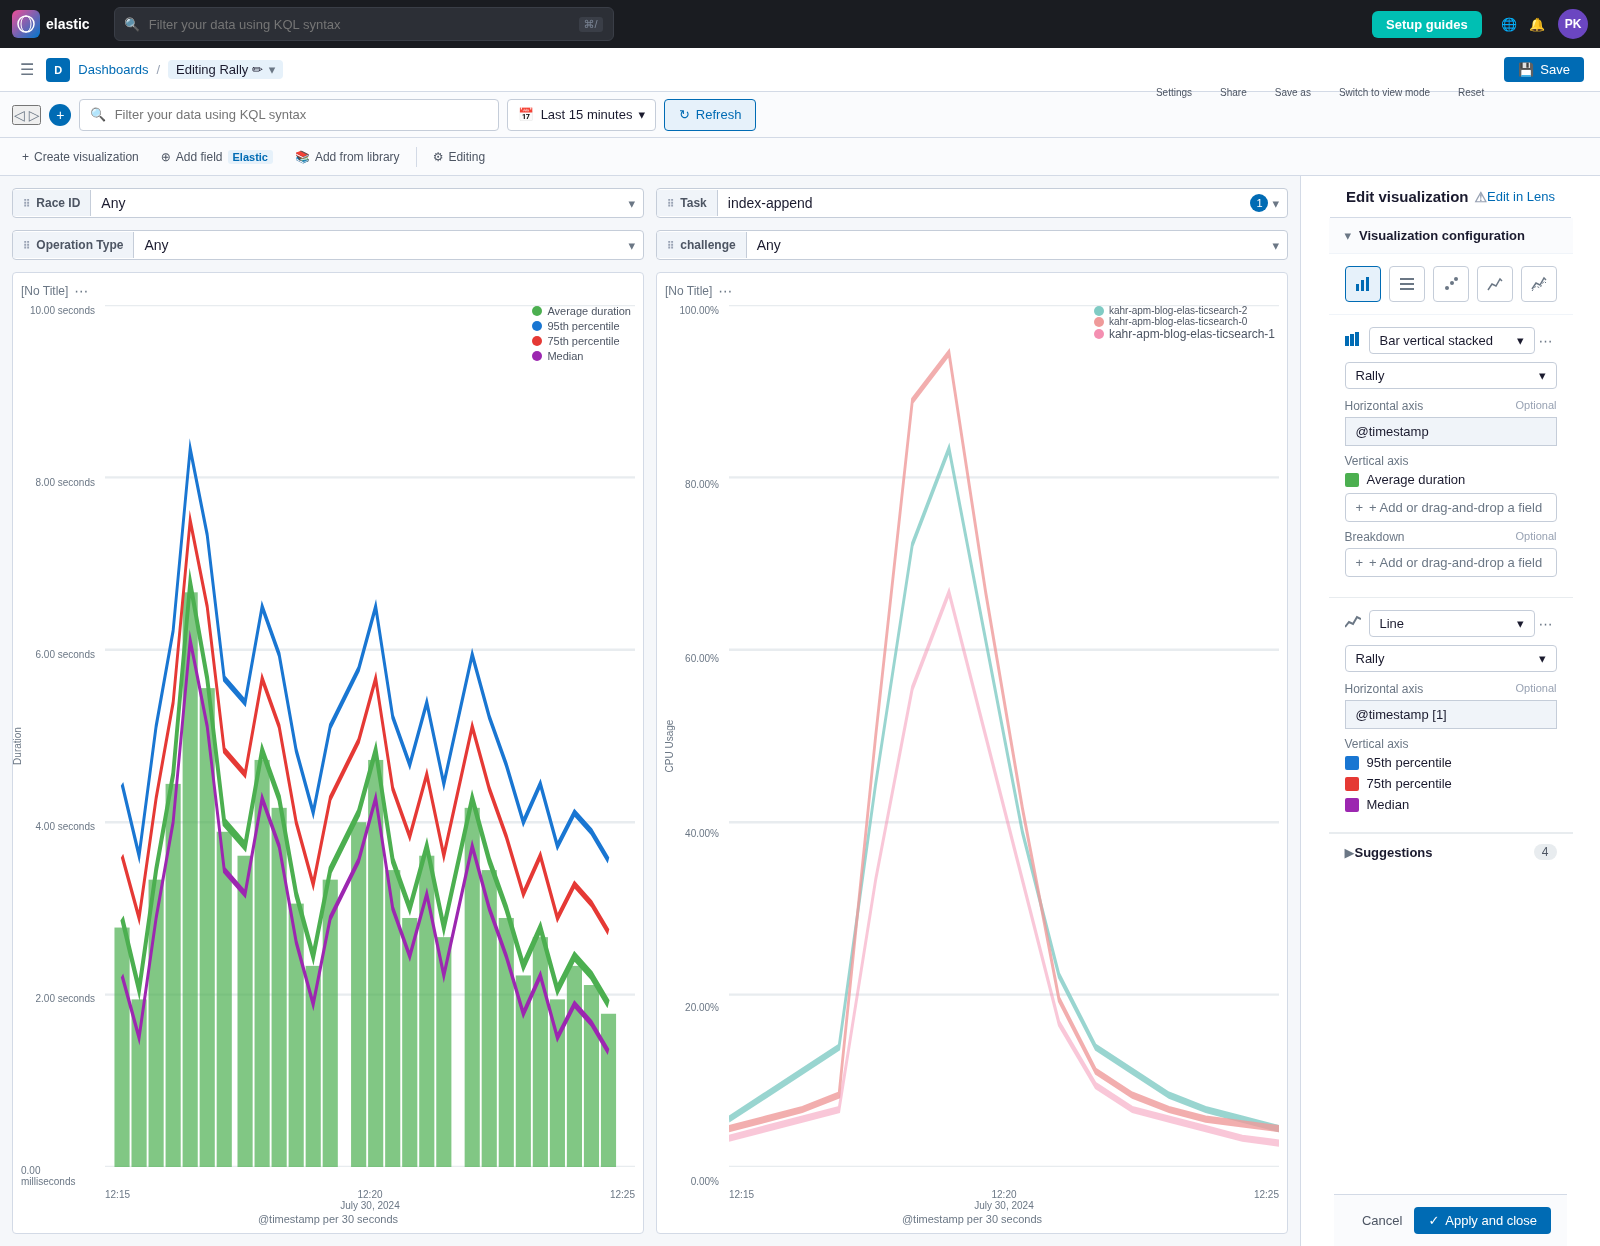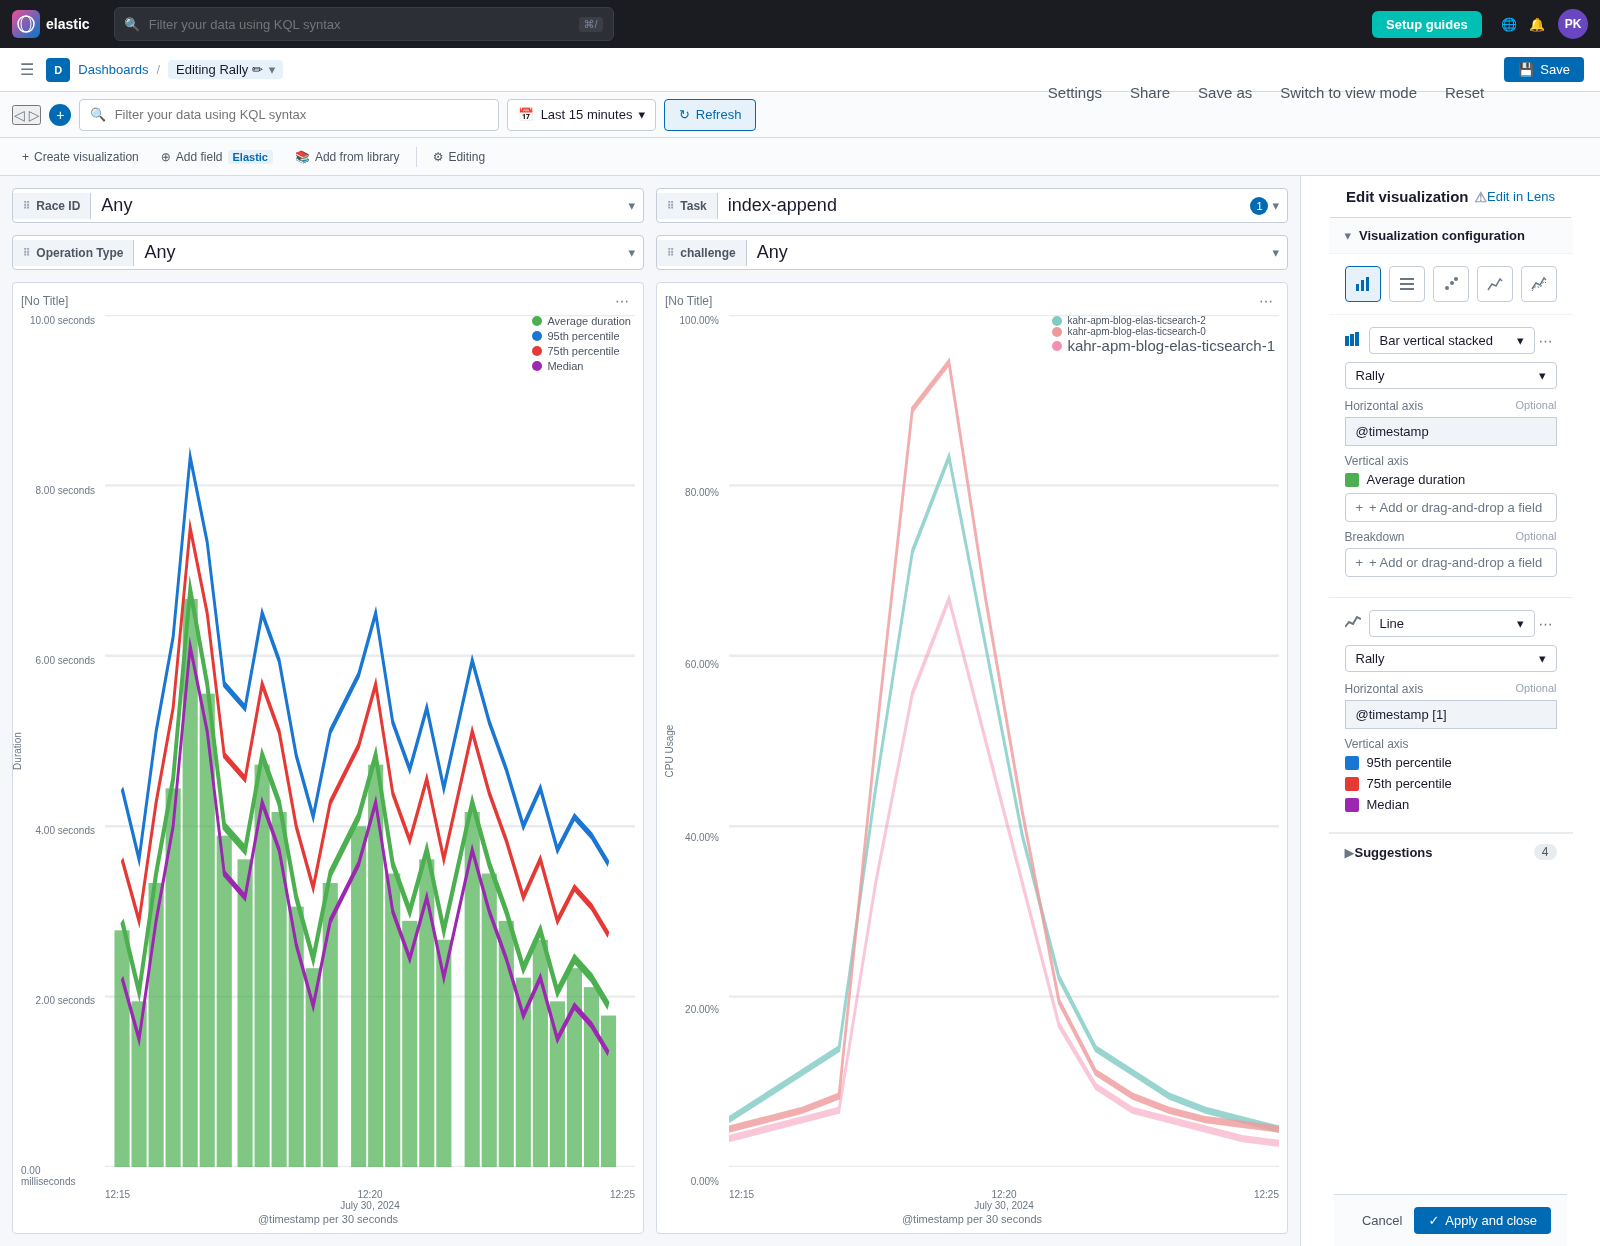--- a/index.html
+++ b/index.html
@@ -59,21 +59,21 @@
       display: flex; align-items: center; justify-content: center; color: white; font-size: 11px; font-weight: 700;
     }
     .breadcrumb-link { color: #006bb4; cursor: pointer; font-size: 13px; }
     .breadcrumb-sep { color: #98a2b3; }
     .breadcrumb-current {
       background: #e6f1fa; border-radius: 4px; padding: 2px 8px; font-size: 13px; color: #1a1a2e;
       display: flex; gap: 6px;
     }
     .breadcrumb-chevron { color: #6b7785; cursor: pointer; }
     .breadcrumb-actions { margin-left: auto; display: flex; align-items: center; gap: 12px; }
-    .nav-action-btn { background: none; border: none; cursor: pointer; color: #4d5563; font-size: 15px; padding: 4px 8px; margin-top: 46px; }
+    .nav-action-btn { background: none; border: none; cursor: pointer; color: #4d5563; font-size: 10px; padding: 4px 8px; margin-top: 46px; }
     .save-btn {
       background: #006bb4; color: white; border: none; border-radius: 4px;
       padding: 5px 14px; font-size: 13px; cursor: pointer; display: flex; align-items: center; gap: 6px;
     }
 
     
     .filter-toolbar {
       background: #fafbfd; border-bottom: 1px solid #d3dae6;
       display: flex; align-items: center; height: 46px; padding: 0 12px; gap: 8px;
     }
@@ -123,35 +123,35 @@
       display: flex; align-items: center; gap: 0; background: #fff;
       border: 1px solid #c5cdd9; border-radius: 4px; overflow: hidden; flex: 1;
     }
     .filter-label {
       background: #f0f4f9; border-right: 1px solid #c5cdd9;
       padding: 6px 10px; font-size: 12px; color: #4d5563; font-weight: 600;
       display: flex; align-items: center; gap: 6px;
     }
     .filter-label .grip { color: #98a2b3; font-size: 10px; }
     .filter-select {
-      flex: 1; padding: 6px 10px; font-size: 18px; color: #1a1a2e;
+      flex: 1; padding: 6px 10px; font-size: 14px; color: #1a1a2e;
       background: transparent; border: none; outline: none; cursor: pointer; display: flex; align-items: center; justify-content: space-between;
     }
     .filter-chevron { color: #6b7785; margin-left: auto; margin-right: 8px; }
 
     
     .charts-row {
       display: flex; gap: 12px; flex: 1;
     }
     .chart-panel {
       background: #fff; border: 1px solid #d3dae6; border-radius: 4px;
       flex: 1; display: flex; flex-direction: column; padding: 8px; min-height: 260px;
     }
     .chart-header {
-      display: flex; justify-content: space-between; align-items: center; margin-bottom: 4px;
+      display: flex; align-items: center; margin-bottom: 4px;
     }
     .chart-title { font-size: 12px; color: #6b7785; }
     .chart-menu-btn { background: none; border: none; cursor: pointer; color: #6b7785; font-size: 14px; padding: 2px 6px; border-radius: 3px; }
     .chart-body { flex: 1; position: relative; }
 
     
     .chart-legend {
       display: flex; flex-direction: column; gap: 3px; position: absolute; right: 8px; top: 8px;
     }
     .legend-item { display: flex; align-items: center; gap: 5px; font-size: 11px; color: #4d5563; }
@@ -532,21 +532,21 @@
             <div class="legend-item">
               <div class="legend-dot" style="background:#80cbc4;"></div>
               <span style="font-size:10px;">kahr-apm-blog-elas-ticsearch-2</span>
             </div>
             <div class="legend-item">
               <div class="legend-dot" style="background:#ef9a9a;"></div>
               <span style="font-size:10px;">kahr-apm-blog-elas-ticsearch-0</span>
             </div>
             <div class="legend-item">
               <div class="legend-dot" style="background:#f48fb1;"></div>
-              <span style="font-size:15px;">kahr-apm-blog-elas-ticsearch-1</span>
+              <span style="font-size:12px;">kahr-apm-blog-elas-ticsearch-1</span>
             </div>
           </div>
         </div>
         <div style="display:flex;justify-content:space-between;padding-left:64px;margin-top:2px;">
           <span style="font-size:10px;color:#6b7785;">12:15</span>
           <span style="font-size:10px;color:#6b7785;">12:20</span>
           <span style="font-size:10px;color:#6b7785;">12:25</span>
         </div>
         <div style="font-size:10px;color:#6b7785;text-align:center;padding-left:64px;">July 30, 2024</div>
         <div style="text-align:center;font-size:11px;color:#6b7785;margin-top:2px;">@timestamp per 30 seconds</div>

